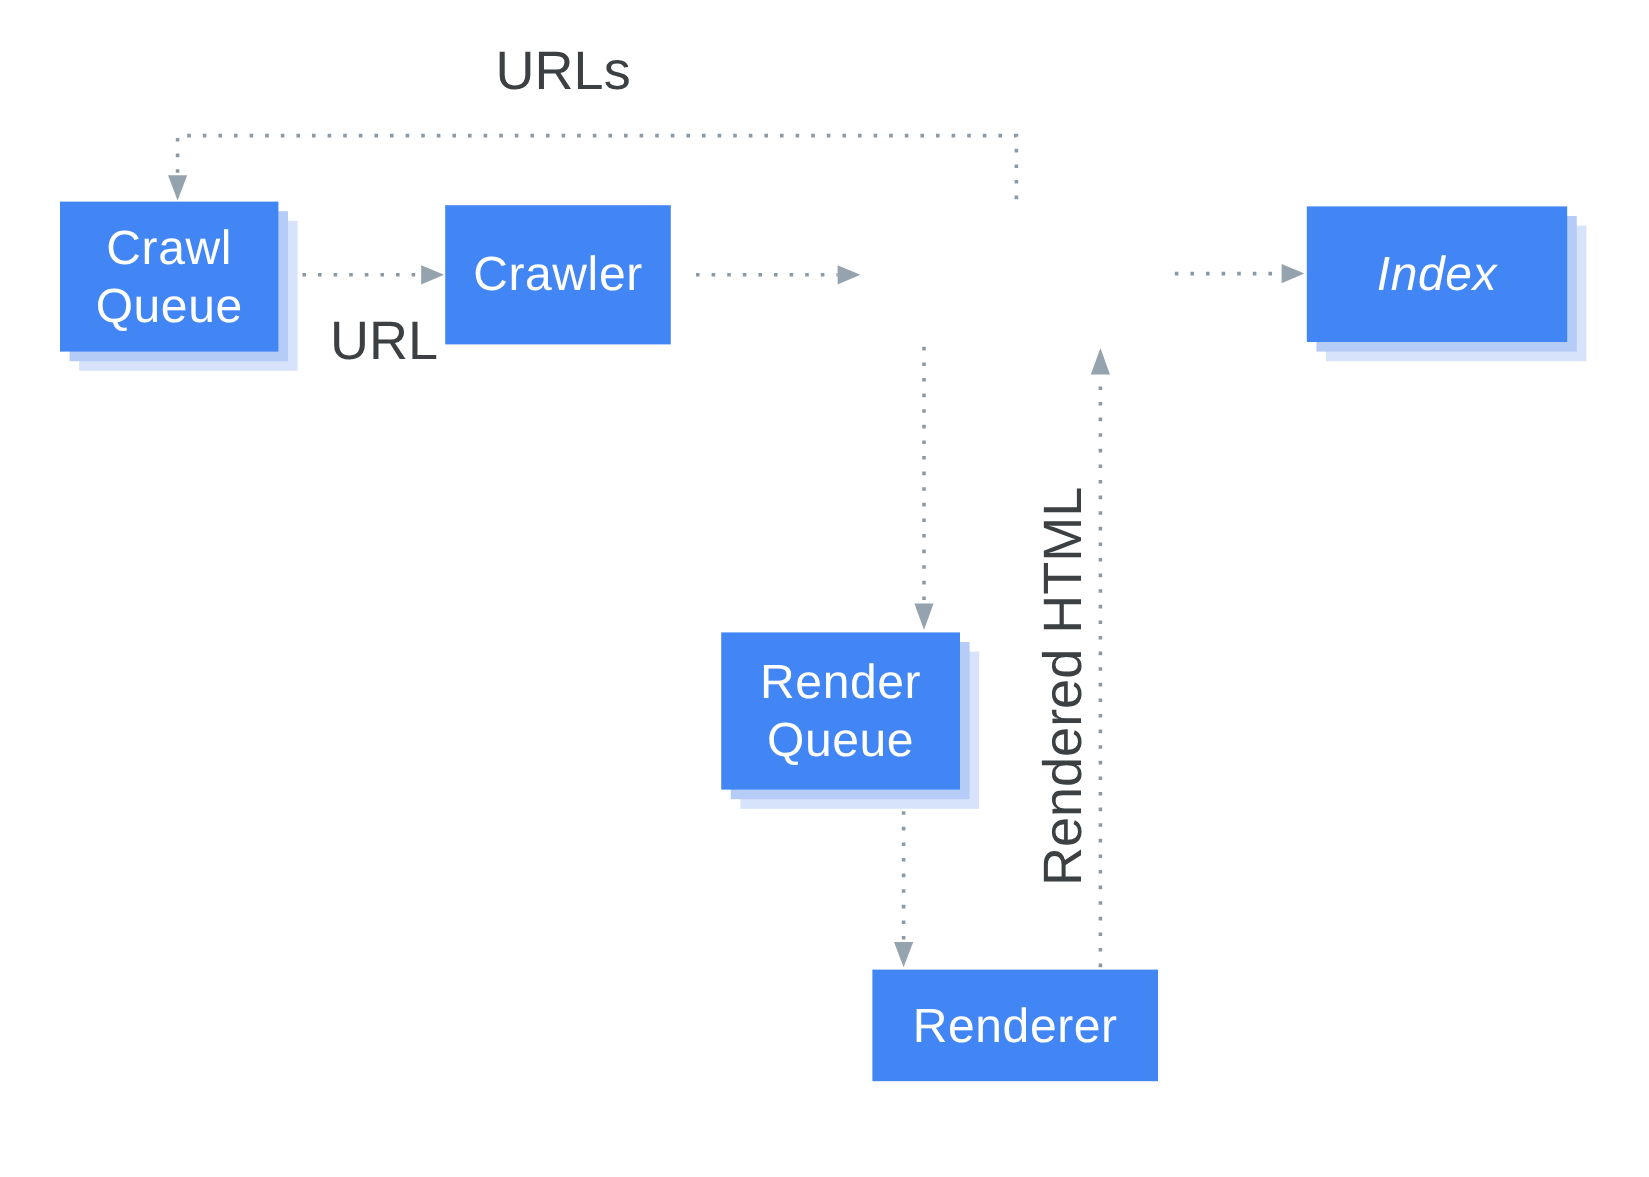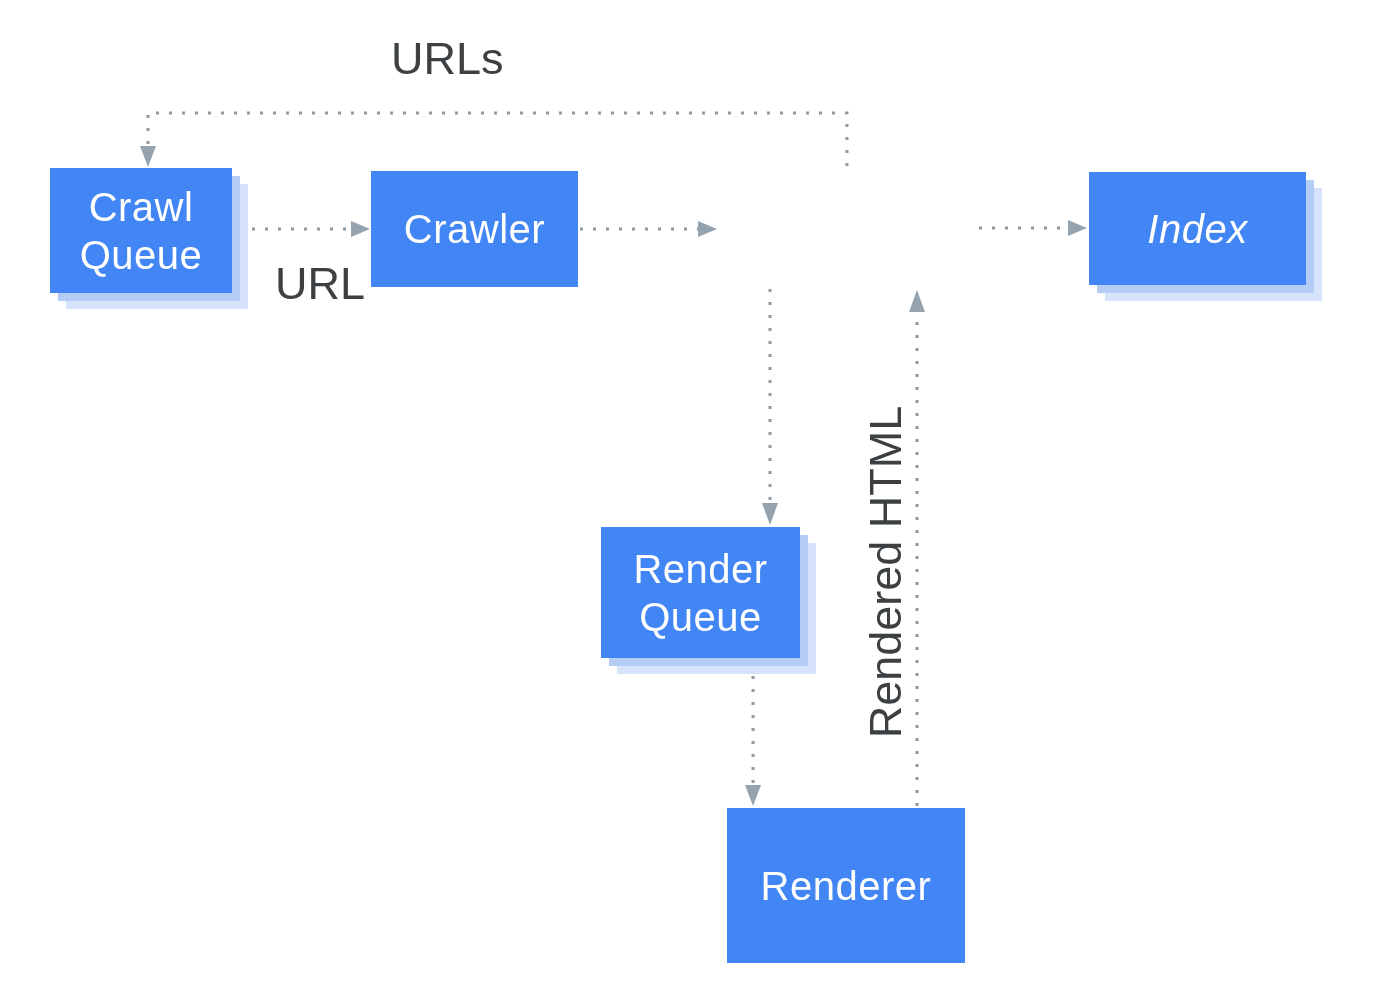--- a/index.html
+++ b/index.html
@@ -41,33 +41,33 @@
     text-align: center;
     font-size: 40px;
     line-height: 1.2;
     letter-spacing: 0.5px;
   }
   .node.shadowed {
     box-shadow: 8px 8px 0 var(--shadow-inner, #b5ccf6),
                 16px 16px 0 var(--shadow-outer, #d7e3fb);
   }
   .node-crawl-queue   { left: 50px;   top: 168px; width: 182px; height: 125px; }
-  .node-crawler       { left: 371px;  top: 171px; width: 207px; height: 116px; }
+  .node-crawler       { left: 371px;  top: 171px; width: 188px; height: 116px; }
   .node-processing    { left: 719px;  top: 171px; width: 258px; height: 115px; }
   .node-index         { left: 1089px; top: 172px; width: 217px; height: 113px; font-style: italic; }
   .node-render-queue  { left: 601px;  top: 527px; width: 199px; height: 131px; }
-  .node-renderer      { left: 727px;  top: 808px; width: 238px; height: 155px; }
+  .node-renderer      { left: 727px;  top: 808px; width: 238px; height: 93px; }
 
   .edge-label {
     position: absolute;
     color: var(--label-text, #3c4043);
     font-size: 45px;
     white-space: nowrap;
   }
-  .label-urls { left: 391px; top: 33px; text-align: right; }
+  .label-urls { left: 413px; top: 33px; text-align: right; }
   .label-url  { left: 275px; top: 258px; }
   .label-html { left: 597px; top: 258px; }
   .label-rendered-html {
     left: 726px;
     top: 546px;
     width: 320px;
     height: 52px;
     display: flex;
     align-items: center;
     justify-content: center;

